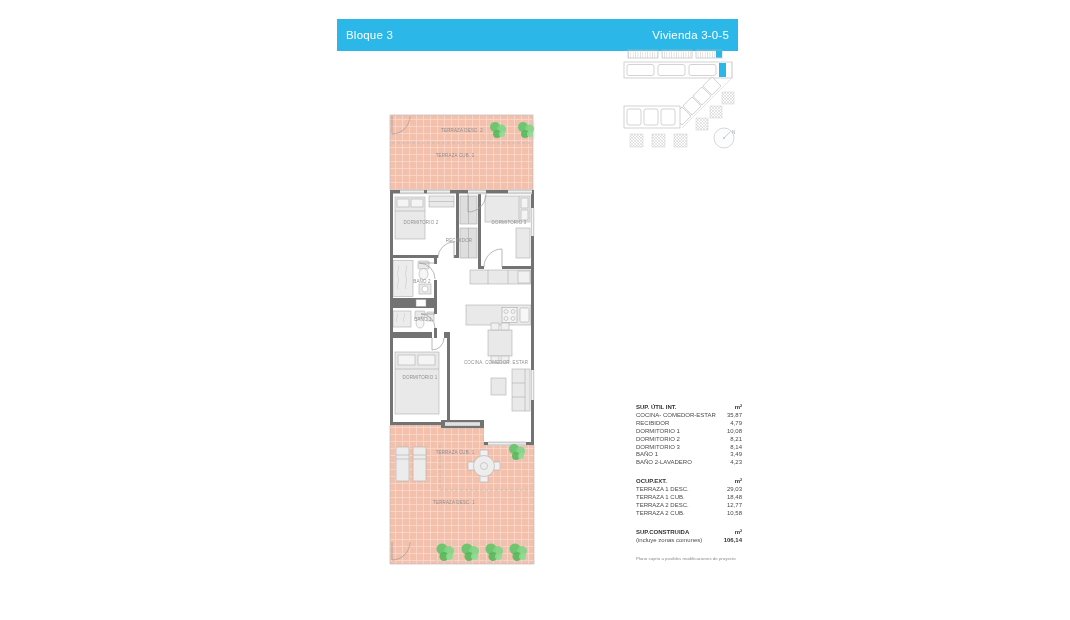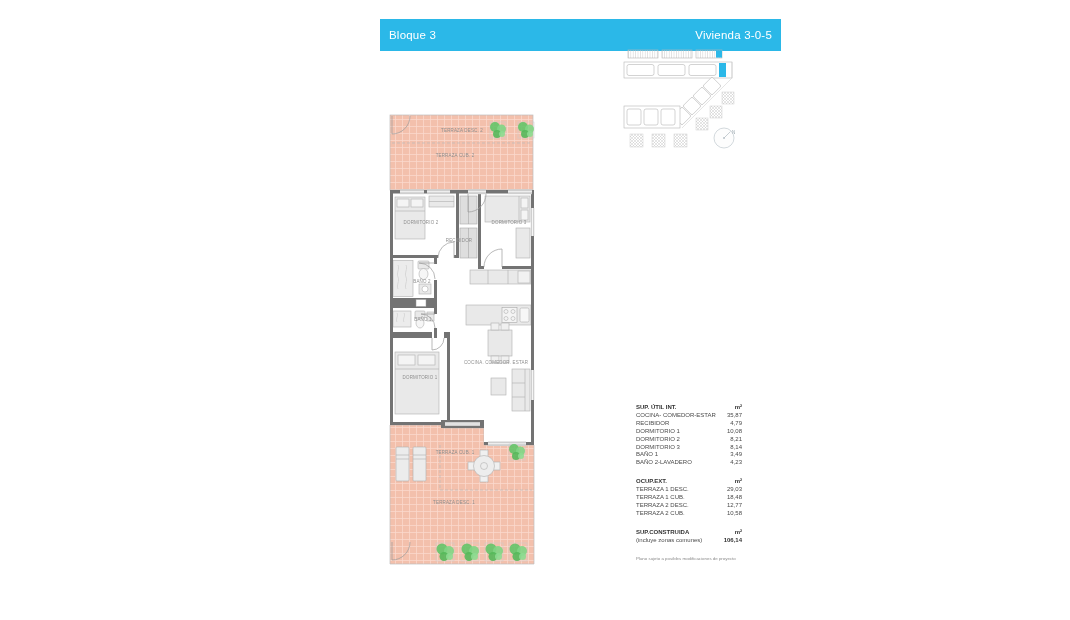--- a/index.html
+++ b/index.html
@@ -1,21 +1,21 @@
 <!DOCTYPE html>
 <html><head>
 <meta charset="utf-8">
 <style>
   html,body{margin:0;padding:0;background:#ffffff;}
   .page{position:relative;width:1070px;height:620px;background:#fff;overflow:hidden;
         font-family:"Liberation Sans",sans-serif;}
   
   .titlebar{position:absolute;left:337px;top:19px;width:401px;height:21px;background:#2bb8e8;
             color:#fff;font-size:11.5px;display:flex;align-items:center;justify-content:space-between;
-            padding:16px 9px;box-sizing:border-box;letter-spacing:.2px;margin-left:43px;}
+            padding:16px 9px;box-sizing:border-box;letter-spacing:.2px;}
   
   .plan{position:absolute;left:388px;top:112px;width:150px;height:455px;}
   .plan svg{position:absolute;left:0;top:0;}
   .plabel{position:absolute;white-space:nowrap;color:#8f8f8f;font-size:8px;letter-spacing:.3px;
           transform:translate(-50%,-50%) scale(.56);transform-origin:center;}
   
   .keyplan{position:absolute;left:620px;top:48px;}
   
   .tables{position:absolute;left:636px;top:404px;width:106px;color:#4a4a4a;}
   .sect{margin-bottom:11px;}

